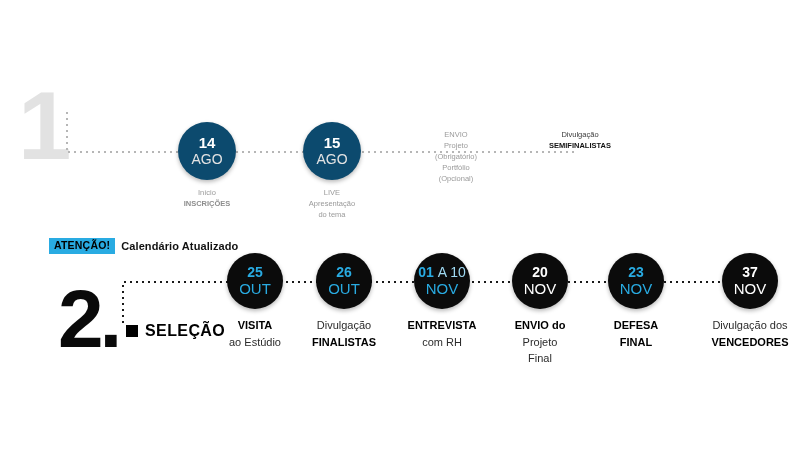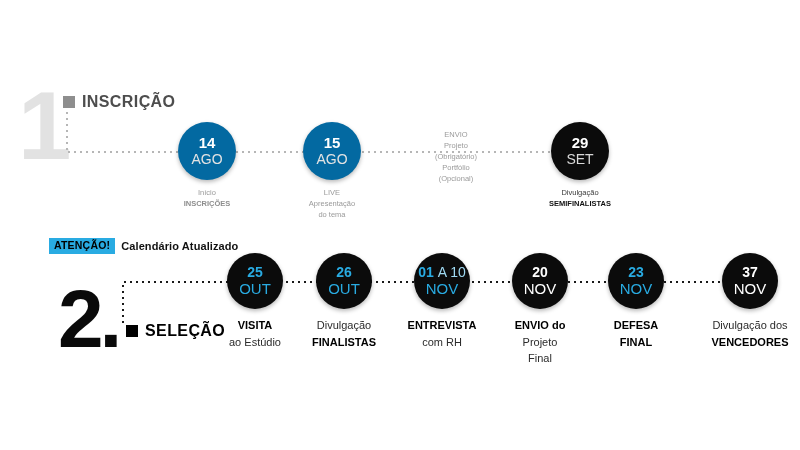--- a/index.html
+++ b/index.html
@@ -57,21 +57,21 @@
   }
   .att-text{font-size:11px;font-weight:700;color:#111;letter-spacing:.1px;}
 
   
   .node{position:absolute;display:flex;flex-direction:column;align-items:center;}
   .bubble{
     border-radius:50%;display:flex;flex-direction:column;
     align-items:center;justify-content:center;
     box-shadow:0 2px 4px rgba(0,0,0,.28);
   }
-  .bubble.grey{background:#0369a1;}
+  .bubble.grey{background:#0c4a6e;}
   .bubble.black{background:#0b0b0b;}
   .b-top{font-weight:700;line-height:1.05;}
   .b-bot{font-weight:400;line-height:1.15;}
 
   
   .r1 .bubble{width:58px;height:58px;}
   .r1 .b-top{font-size:15px;color:#ffffff;}
   .r1 .b-bot{font-size:14px;color:#e3e3e3;}
   .r1 .cap{margin-top:8px;text-align:center;font-size:7.5px;color:#9a9a9a;line-height:1.45;}
   .r1 .cap b{font-weight:700;color:#8d8d8d;}
@@ -96,24 +96,20 @@
     letter-spacing:1px;user-select:none;
   }
 </style>
 </head>
 <body>
 
 <div class="stage">
 
   <div class="bignum one">1</div>
 
-  <div class="sechead" id="sec1-head">
-    <span class="sq grey"></span>
-    <span class="txt grey">INSCRIÇÃO</span>
-  </div>
 
   <div class="vdots" style="left:66px;top:110px;height:43px;"></div>
 
   <div class="hdots" style="left:66px;top:151px;width:510px;"></div>
 
   <div class="node r1" style="left:178px;top:122px;width:58px;">
     <div class="bubble grey">
       <span class="b-top">14</span>
       <span class="b-bot">AGO</span>
     </div>
@@ -137,24 +133,20 @@
 
   <div class="node r1" style="left:427px;top:122px;width:58px;">
     <div class="cap">
       <span>ENVIO</span><br>
       <span>Projeto (Obrigatório)</span><br>
       <span>Portfólio (Opcional)</span>
     </div>
   </div>
 
   <div class="node r1 dark" style="left:551px;top:122px;width:58px;">
-    <div class="bubble black">
-      <span class="b-top">29</span>
-      <span class="b-bot">SET</span>
-    </div>
     <div class="cap">
       <span>Divulgação</span><br>
       <b>SEMIFINALISTAS</b>
     </div>
   </div>
 
   <div id="attention-row">
     <span class="att-badge">ATENÇÃO!</span>
     <span class="att-text">Calendário Atualizado</span>
   </div>

